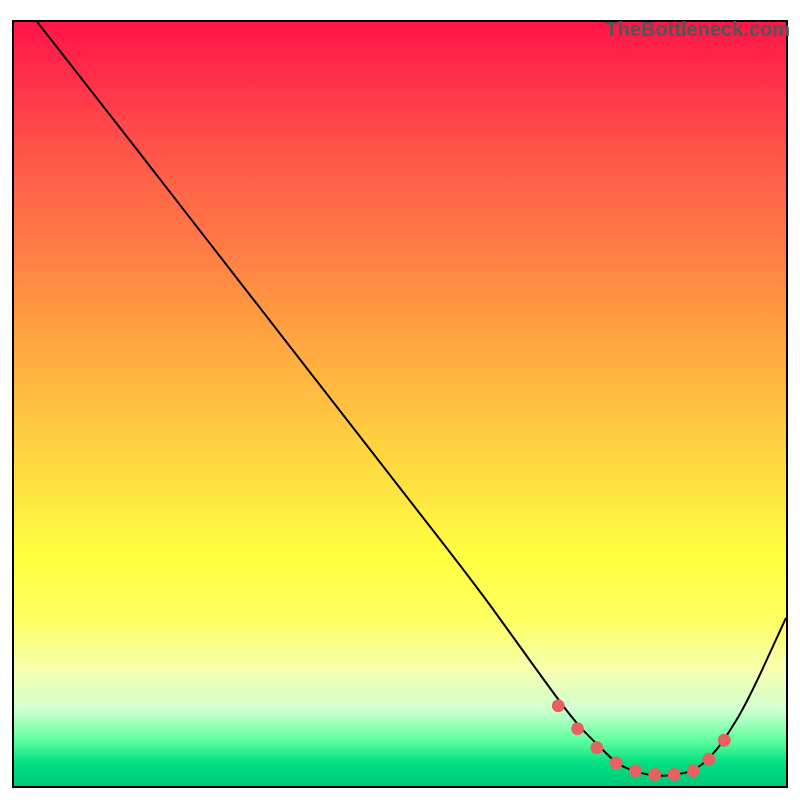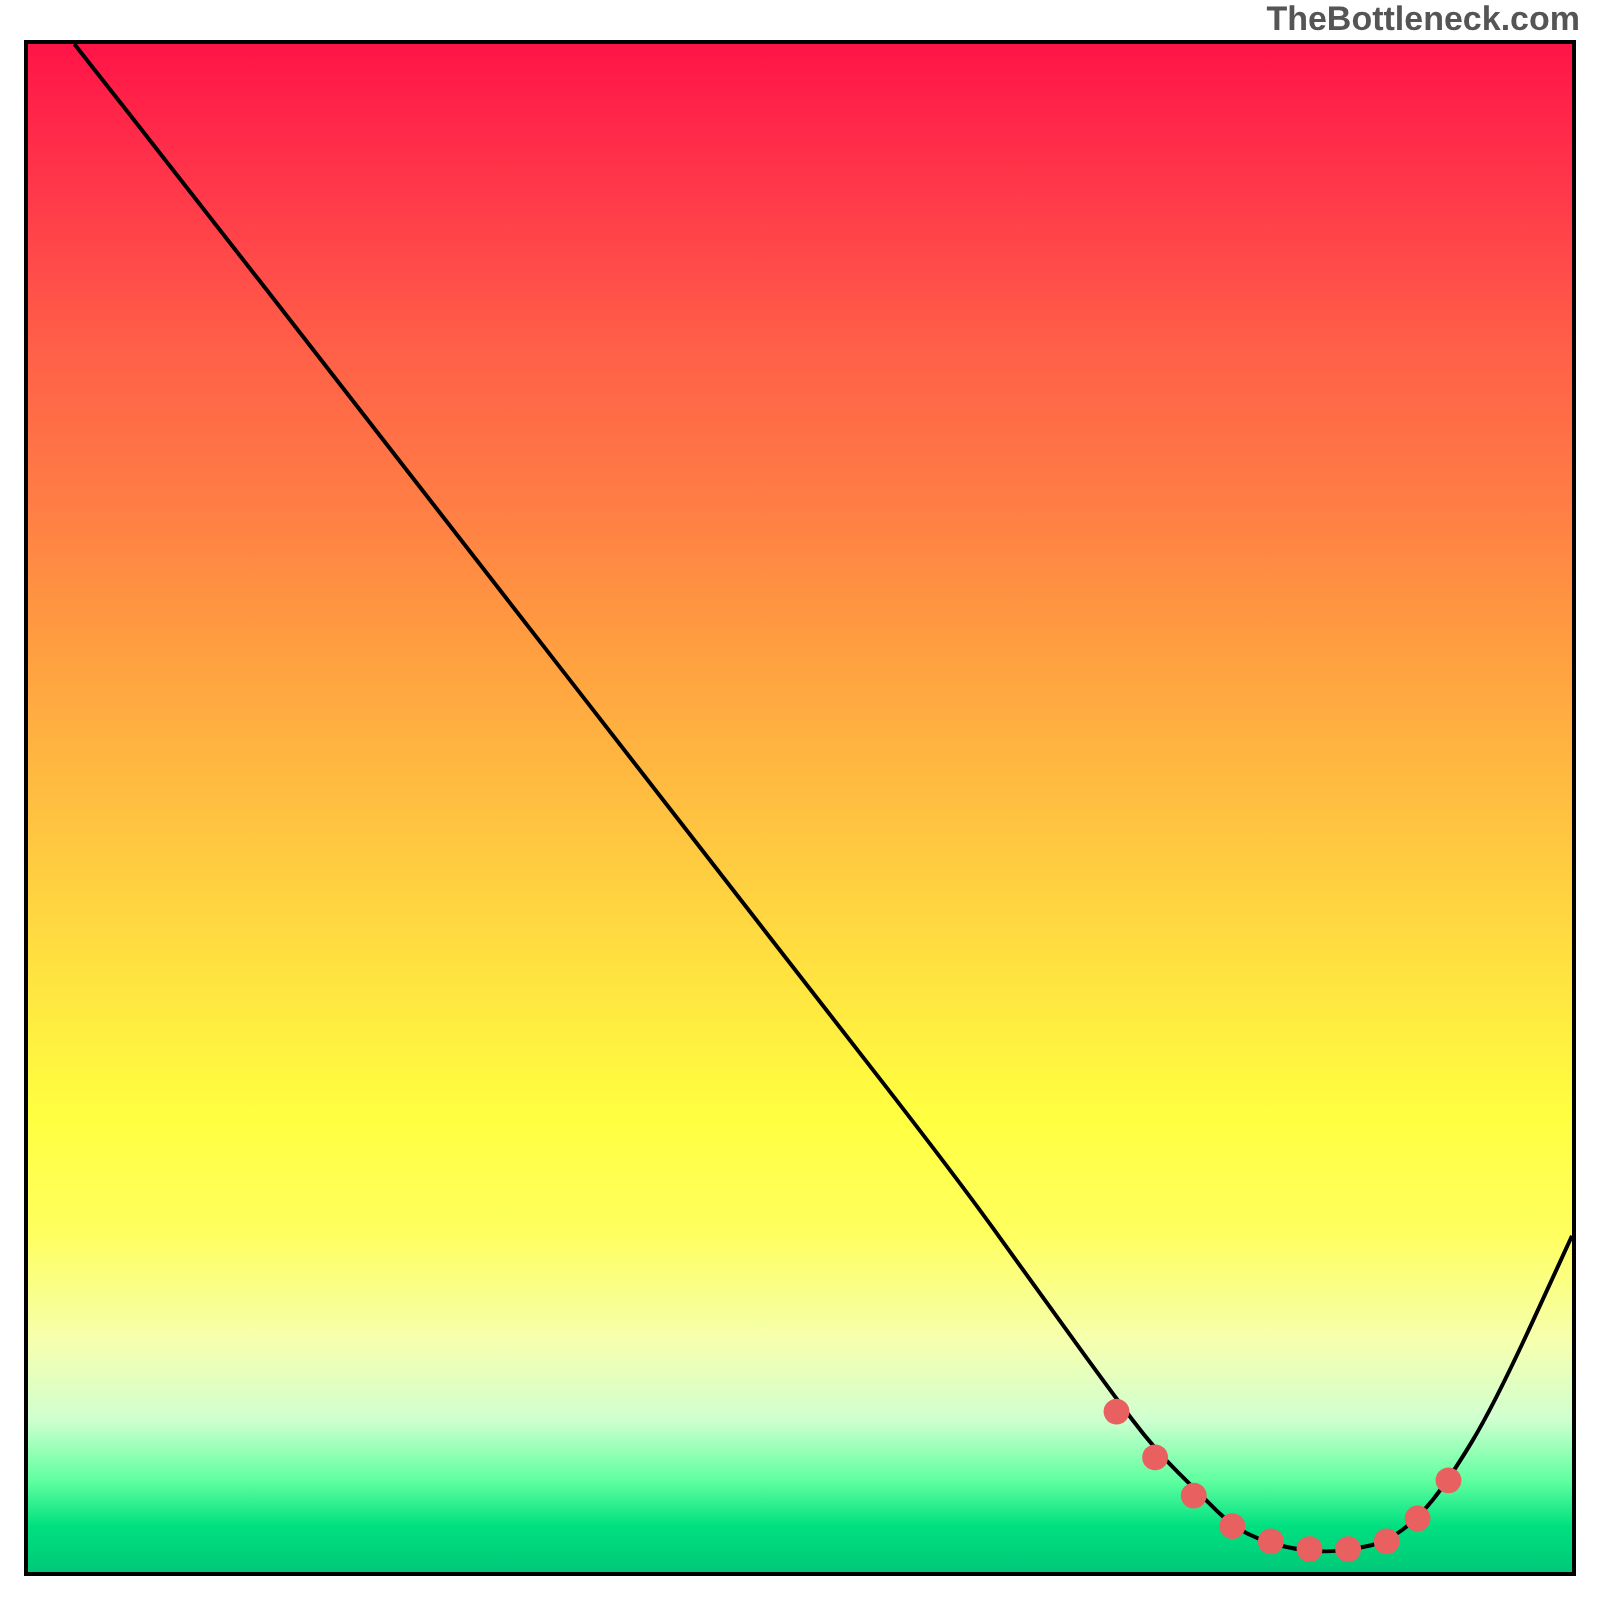--- a/index.html
+++ b/index.html
@@ -5,23 +5,23 @@
   * { margin: 0; padding: 0; box-sizing: border-box; }
   body {
     width: 800px;
     height: 800px;
     background: #ffffff;
     position: relative;
     font-family: Arial, sans-serif;
   }
   .watermark {
     position: absolute;
-    top: 0;
+    top: 18px;
     right: 10px;
-    font-size: 17px;
+    font-size: 20px;
     font-weight: bold;
     color: #555;
     z-index: 10;
   }
   .chart-frame {
     position: absolute;
     top: 20px;
     left: 12px;
     width: 776px;
     height: 768px;

